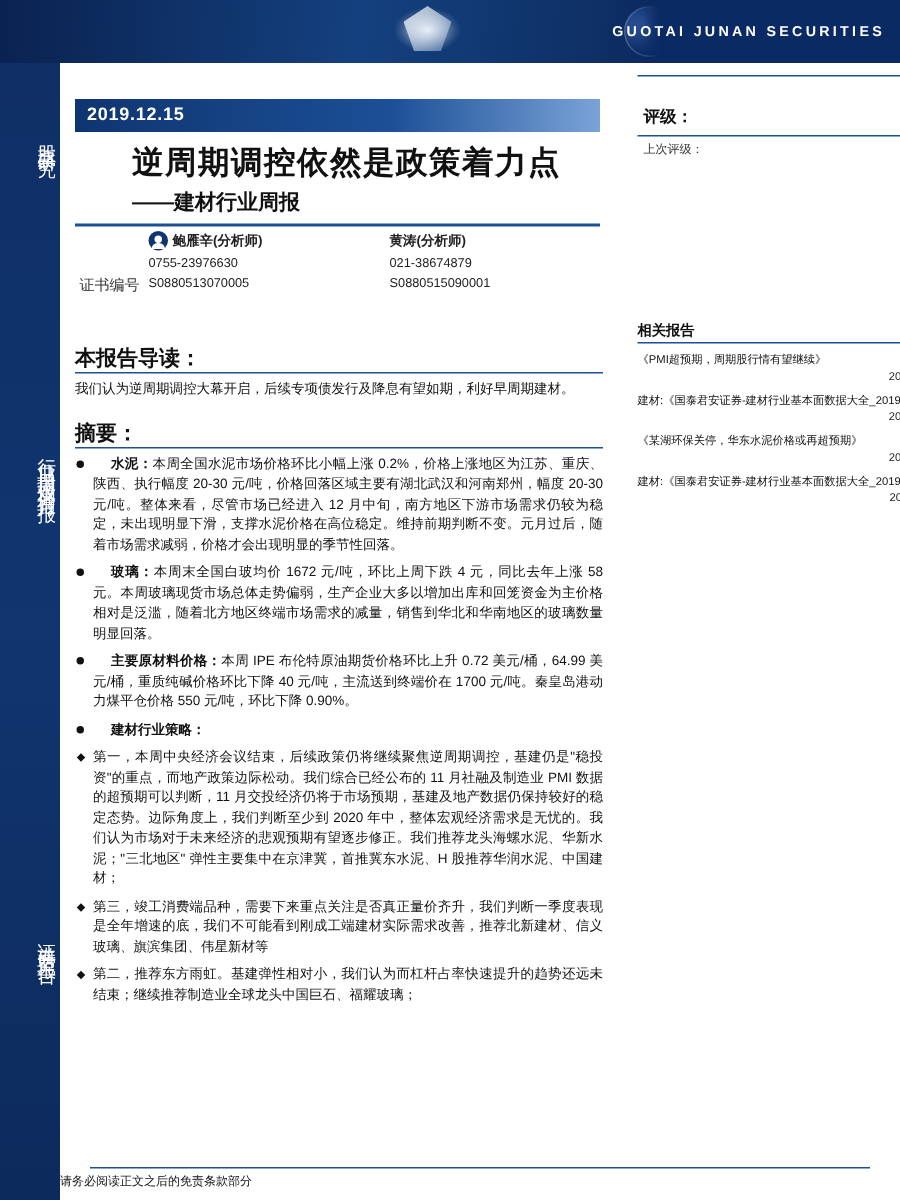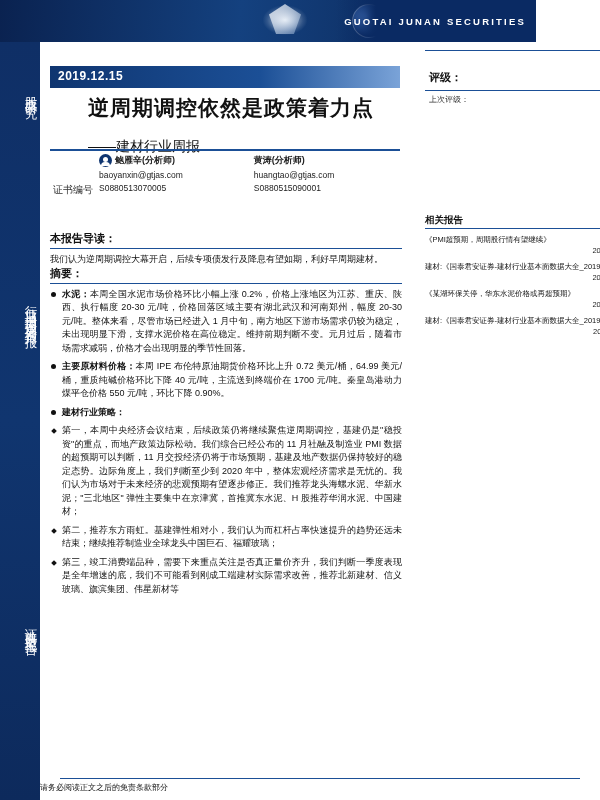--- a/index.html
+++ b/index.html
@@ -8,21 +8,21 @@
     width:600px; height:800px;
     font-family:"Liberation Sans", sans-serif;
     background:#ffffff;
     position:relative;
     overflow:hidden;
     color:#111;
   }
 
   
   .header {
-    position:absolute; left:0; top:0; width:536px; height:42px;
+    position:absolute; left:0; top:0; width:600px; height:42px;
     background:#0d2a5e;
     overflow:hidden;
   }
   .header-grad {
     position:absolute; left:0; top:0; width:600px; height:42px;
     background:linear-gradient(95deg,#0a2250 0%,#14417f 40%,#0c2a5c 75%,#0a2250 100%);
   }
   .diamond {
     position:absolute; left:255px; top:-2px; width:60px; height:44px;
     background:
@@ -76,21 +76,21 @@
   }
   .date-text{
     position:absolute; left:18px; top:27px; color:#fff; font-size:12px; font-weight:bold;
     letter-spacing:.5px;
   }
   .doc-title{
     position:absolute; left:48px; top:52px; font-size:21px; font-weight:bold;
     color:#111; letter-spacing:1px;text-align:right;
   }
   .doc-sub{
-    position:absolute; left:48px; top:96px; font-size:14px; font-weight:normal; color:#111;
+    position:absolute; left:48px; top:84px; font-size:14px; font-weight:bold; color:#111;
   }
   .title-rule{
     position:absolute; left:10px; top:107px; width:350px; height:2px; background:#1b4f96;
   }
 
   
   .authors{
     position:absolute; left:10px; top:110px; width:350px;
     font-size:8.5px; color:#222;
   }
@@ -109,34 +109,34 @@
   .auth-icon:before{
     content:""; position:absolute; left:2px; top:8px; width:9px;height:4px;border-radius:4px 4px 0 0;
     background:#fff;
   }
 
   
   .body-wrap{
     position:absolute; left:10px; top:190px; width:352px;
     font-size:9px; line-height:13.5px; color:#111; text-align:justify;
   }
-  .sec-head{ font-weight:bold; font-size:11px; margin:0 0 2px 0;}
+  .sec-head{ font-weight:bold; font-size:14px; margin:0 0 2px 0;}
   .rule-thin{ height:1px; background:#1b4f96; margin:2px 0 4px 0;}
-  .para{ margin:0 0 1px 0;}
+  .para{ margin:0 0 16px 0;}
   .bullet{ position:relative; padding-left:12px; margin:0 0 5px 0;}
   .bullet:before{
     content:""; position:absolute; left:1px; top:4px; width:5px;height:5px;border-radius:50%;
     background:#111;
   }
   .sub{ position:relative; padding-left:12px; margin:0 0 5px 0;}
   .sub:before{
     content:""; position:absolute; left:2px; top:5px; width:4px;height:4px;
     background:#111; transform:rotate(45deg);
   }
-  .b{ font-weight:bold; }
+  .b{ font-weight:bold;margin-left:12px; }
 
   
   .right{
     position:absolute; left:375px; top:0; width:225px; height:758px;
   }
   .right-topline{
     position:absolute; left:10px; top:8px; width:205px; height:1px; background:#1b4f96;
   }
   .rating-box{
     position:absolute; left:10px; top:24px; width:205px;
@@ -210,58 +210,61 @@
         <td class="auth-label"></td>
         <td class="auth-name">
           <span class="auth-icon"></span><span>鲍雁辛(分析师)</span>
         </td>
         <td class="auth-name">
           <span>黄涛(分析师)</span>
         </td>
       </tr>
       <tr>
         <td class="auth-label"></td>
-        <td>baoyanxin@gtjas.com</td>
-        <td>huangtao@gtjas.com</td>
+        <td>0755-23976630</td>
+        <td>021-38674879</td>
       </tr>
       <tr>
         <td class="auth-label">证书编号</td>
         <td>S0880513070005</td>
         <td>S0880515090001</td>
       </tr>
     </tbody>
       </table>
   </div>
 
   <div class="body-wrap">
     <div class="sec-head">本报告导读：</div>
     <div class="rule-thin"></div>
     <div class="para">我们认为逆周期调控大幕开启，后续专项债发行及降息有望如期，利好早周期建材。</div>
 
     <div class="sec-head">摘要：</div>
     <div class="rule-thin"></div>
 
     <div class="bullet">
-      <span class="b">水泥：</span><span>本周全国水泥市场价格环比小幅上涨 0.2%，价格上涨地区为江苏、重庆、陕西、执行幅度 20-30 元/吨，价格回落区域主要有湖北武汉和河南郑州，幅度 20-30 元/吨。整体来看，尽管市场已经进入 1 月中旬，南方地区下游市场需求仍较为稳定，未出现明显下滑，支撑水泥价格在高位稳定。维持前期判断不变。元月过后，随着市场需求减弱，价格才会出现明显的季节性回落。</span>
+      <span class="b">水泥：</span><span>本周全国水泥市场价格环比小幅上涨 0.2%，价格上涨地区为江苏、重庆、陕西、执行幅度 20-30 元/吨，价格回落区域主要有湖北武汉和河南郑州，幅度 20-30 元/吨。整体来看，尽管市场已经进入 12 月中旬，南方地区下游市场需求仍较为稳定，未出现明显下滑，支撑水泥价格在高位稳定。维持前期判断不变。元月过后，随着市场需求减弱，价格才会出现明显的季节性回落。</span>
+    </div>
+    <div class="bullet">
+      <span class="b">玻璃：</span><span>本周末全国白玻均价 1672 元/吨，环比上周下跌 4 元，同比去年上涨 58 元。本周玻璃现货市场总体走势偏弱，生产企业大多以增加出库和回笼资金为主价格相对是泛滥，随着北方地区终端市场需求的减量，销售到华北和华南地区的玻璃数量明显回落。</span>
     </div>
     <div class="bullet">
       <span class="b">主要原材料价格：</span><span>本周 IPE 布伦特原油期货价格环比上升 0.72 美元/桶，64.99 美元/桶，重质纯碱价格环比下降 40 元/吨，主流送到终端价在 1700 元/吨。秦皇岛港动力煤平仓价格 550 元/吨，环比下降 0.90%。</span>
     </div>
     <div class="bullet">
       <span class="b">建材行业策略：</span>
     </div>
 
     <div class="sub">
       <span>第一，本周中央经济会议结束，后续政策仍将继续聚焦逆周期调控，基建仍是"稳投资"的重点，而地产政策边际松动。我们综合已经公布的 11 月社融及制造业 PMI 数据的超预期可以判断，11 月交投经济仍将于市场预期，基建及地产数据仍保持较好的稳定态势。边际角度上，我们判断至少到 2020 年中，整体宏观经济需求是无忧的。我们认为市场对于未来经济的悲观预期有望逐步修正。我们推荐龙头海螺水泥、华新水泥；"三北地区" 弹性主要集中在京津冀，首推冀东水泥、H 股推荐华润水泥、中国建材；</span>
     </div>
     <div class="sub">
+      <span>第三，竣工消费端品种，需要下来重点关注是否真正量价齐升，我们判断一季度表现是全年增速的底，我们不可能看到刚成工端建材实际需求改善，推荐北新建材、信义玻璃、旗滨集团、伟星新材等</span>
+    </div>
+    <div class="sub">
       <span>第二，推荐东方雨虹。基建弹性相对小，我们认为而杠杆占率快速提升的趋势还远未结束；继续推荐制造业全球龙头中国巨石、福耀玻璃；</span>
-    </div>
-    <div class="sub">
-      <span>第三，竣工消费端品种，需要下来重点关注是否真正量价齐升，我们判断一季度表现是全年增速的底，我们不可能看到刚成工端建材实际需求改善，推荐北新建材、信义玻璃、旗滨集团、伟星新材等</span>
     </div>
   </div>
 
   <div class="right">
     <div class="right-topline"></div>
 
     <div class="rating-box">
       <div class="rating-row">
         <span>评级：</span>
 

